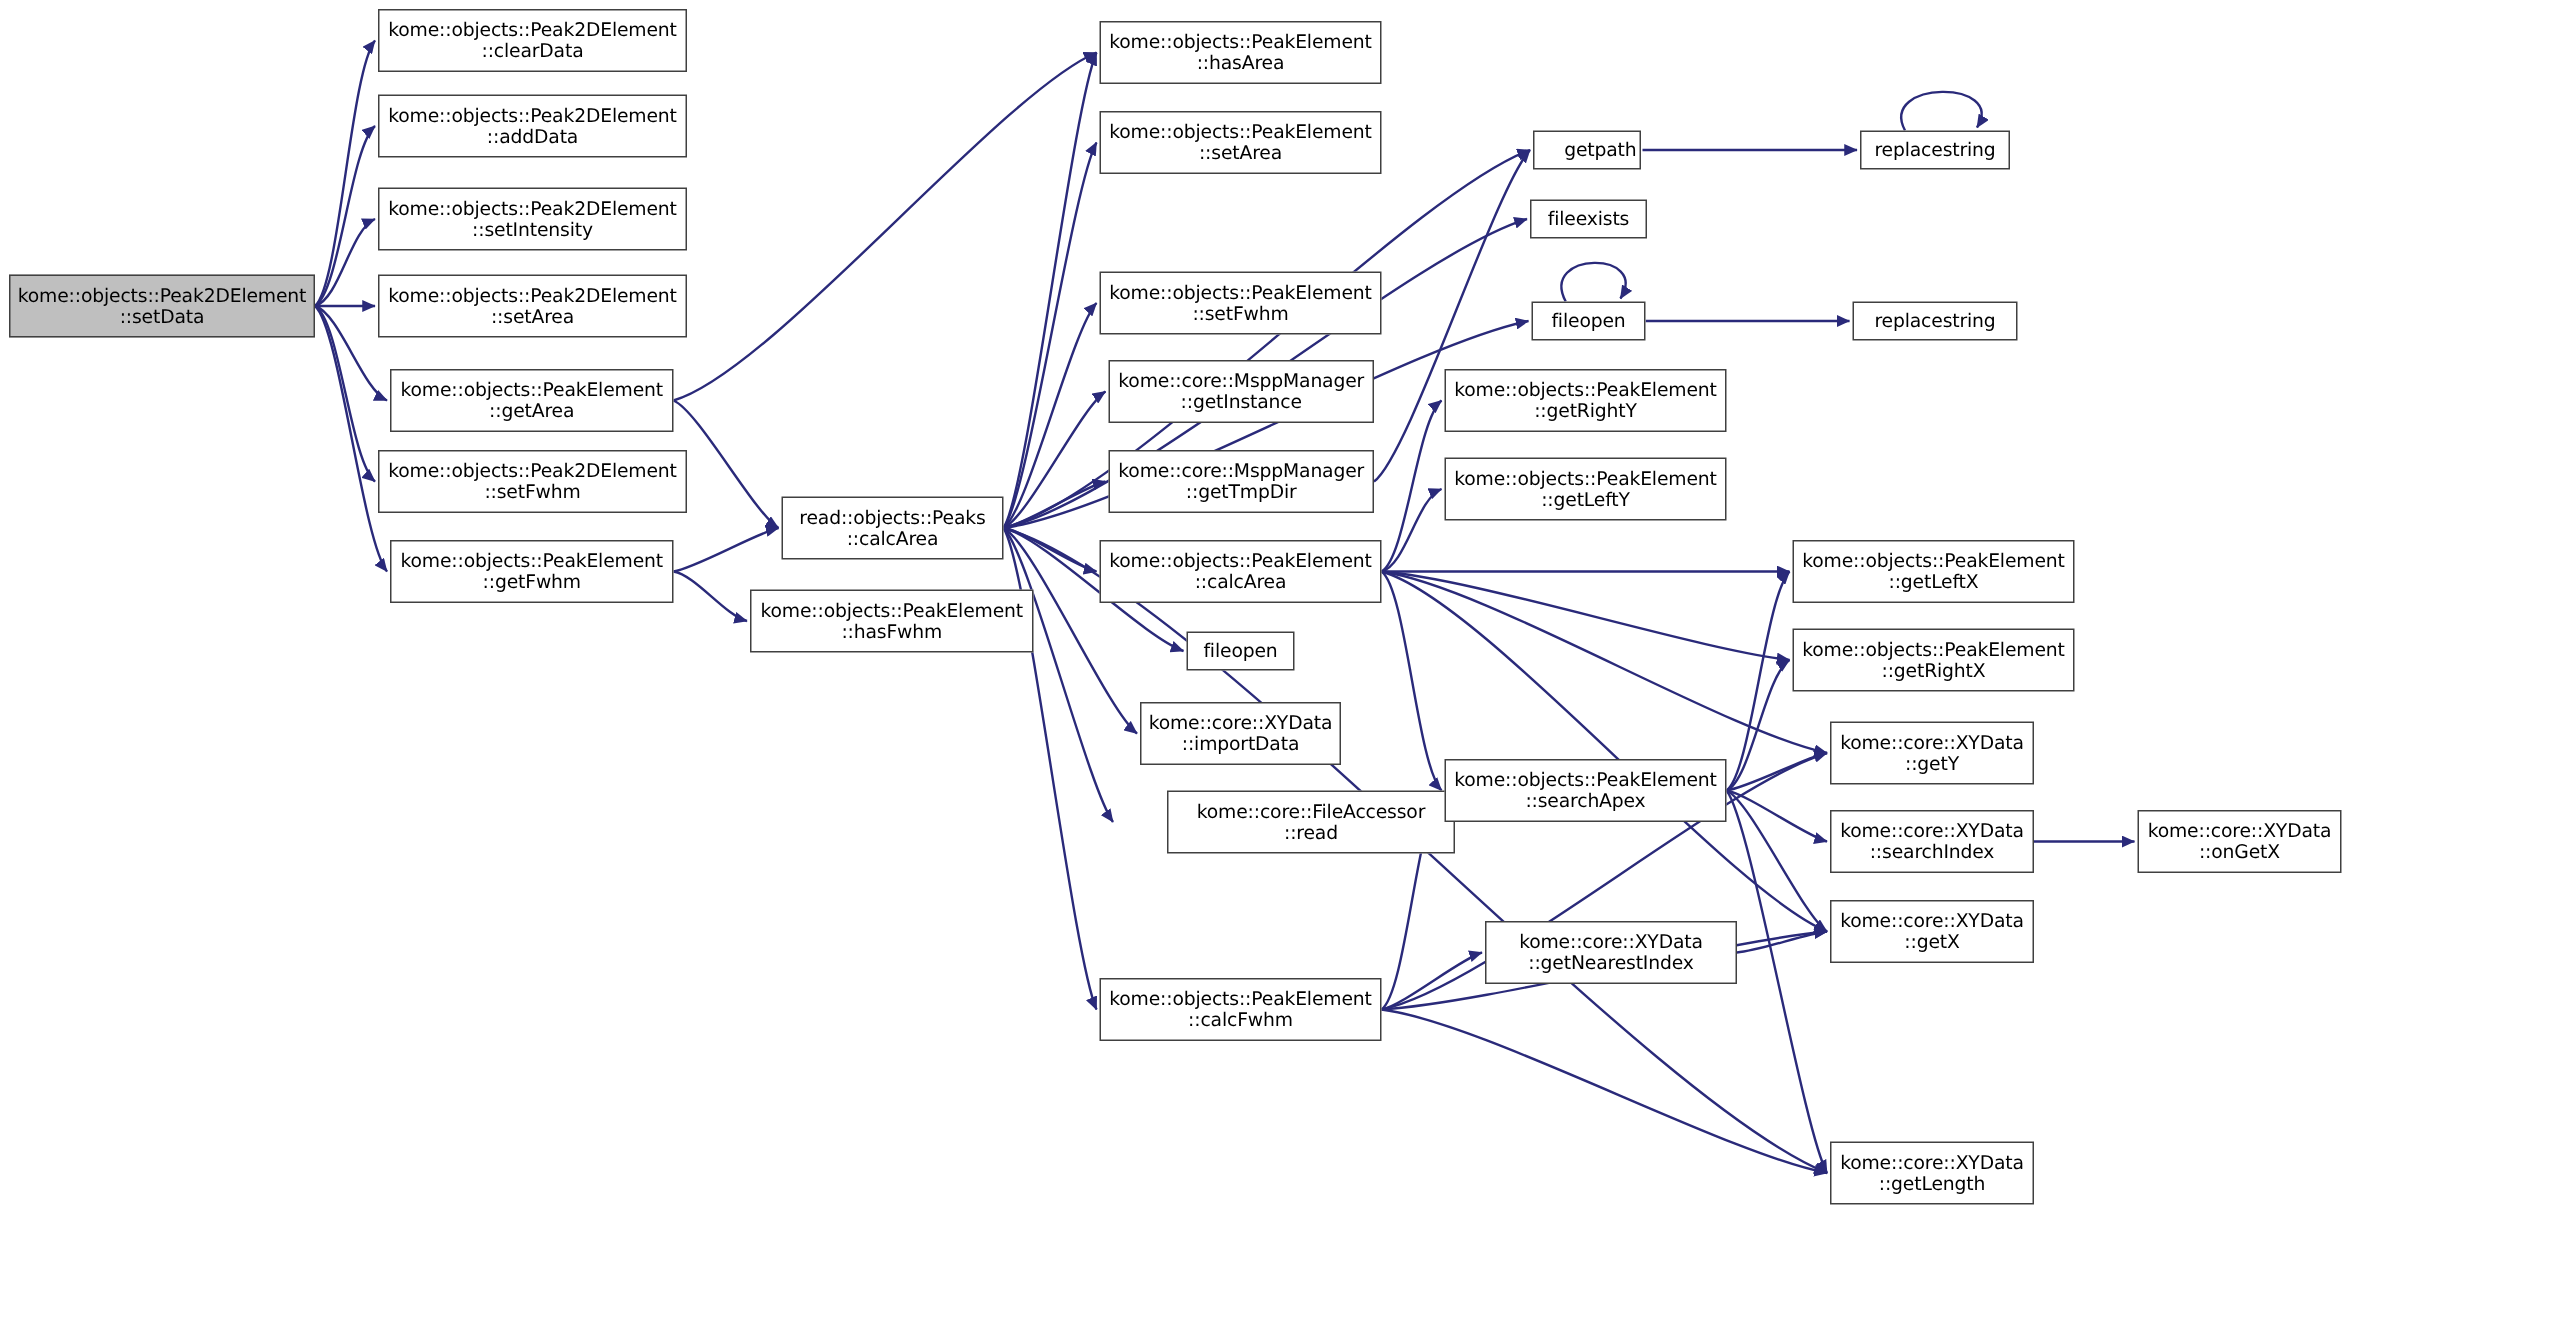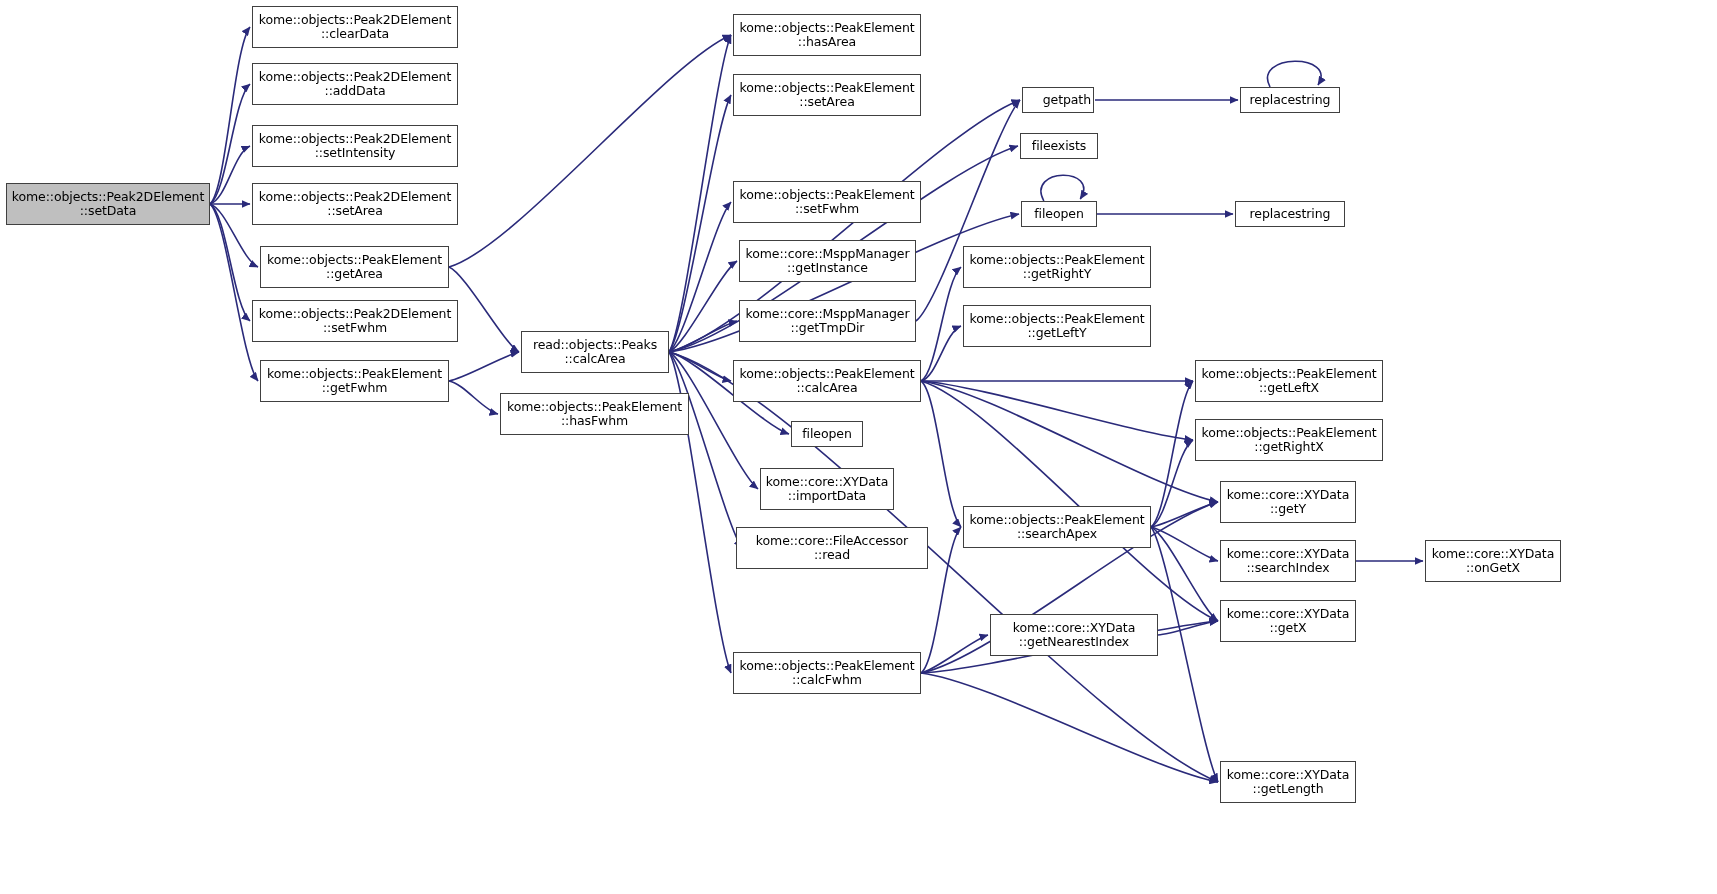--- a/index.html
+++ b/index.html
@@ -141,21 +141,21 @@
 ::setFwhm</span></div>
       <div class="node" style="left: 739px; top: 240px; width: 177px; height: 42px;"><span class="lbl">kome::core::MsppManager
 ::getInstance</span></div>
       <div class="node" style="left: 739px; top: 300px; width: 177px; height: 42px;"><span class="lbl">kome::core::MsppManager
 ::getTmpDir</span></div>
       <div class="node" style="left: 733px; top: 360px; width: 188px; height: 42px;"><span class="lbl">kome::objects::PeakElement
 ::calcArea</span></div>
       <div class="node" style="left: 791px; top: 421px; width: 72px; height: 26px;"><span class="lbl">fileopen</span></div>
       <div class="node" style="left: 760px; top: 468px; width: 134px; height: 42px;"><span class="lbl">kome::core::XYData
 ::importData</span></div>
-      <div class="node" style="left: 736px; top: 527px; width: 192px; height: 42px;"><span class="lbl">kome::core::FileAccessor
+      <div class="node" style="left: 778px; top: 527px; width: 192px; height: 42px;"><span class="lbl">kome::core::FileAccessor
 ::read</span></div>
       <div class="node" style="left: 733px; top: 652px; width: 188px; height: 42px;"><span class="lbl">kome::objects::PeakElement
 ::calcFwhm</span></div>
       <div class="node" style="left: 1022px; top: 87px; width: 72px; height: 26px; text-align: right;"><span class="lbl">getpath</span></div>
       <div class="node" style="left: 1020px; top: 133px; width: 78px; height: 26px;"><span class="lbl">fileexists</span></div>
       <div class="node" style="left: 1021px; top: 201px; width: 76px; height: 26px;"><span class="lbl">fileopen</span></div>
       <div class="node" style="left: 963px; top: 246px; width: 188px; height: 42px;"><span class="lbl">kome::objects::PeakElement
 ::getRightY</span></div>
       <div class="node" style="left: 963px; top: 305px; width: 188px; height: 42px;"><span class="lbl">kome::objects::PeakElement
 ::getLeftY</span></div>

